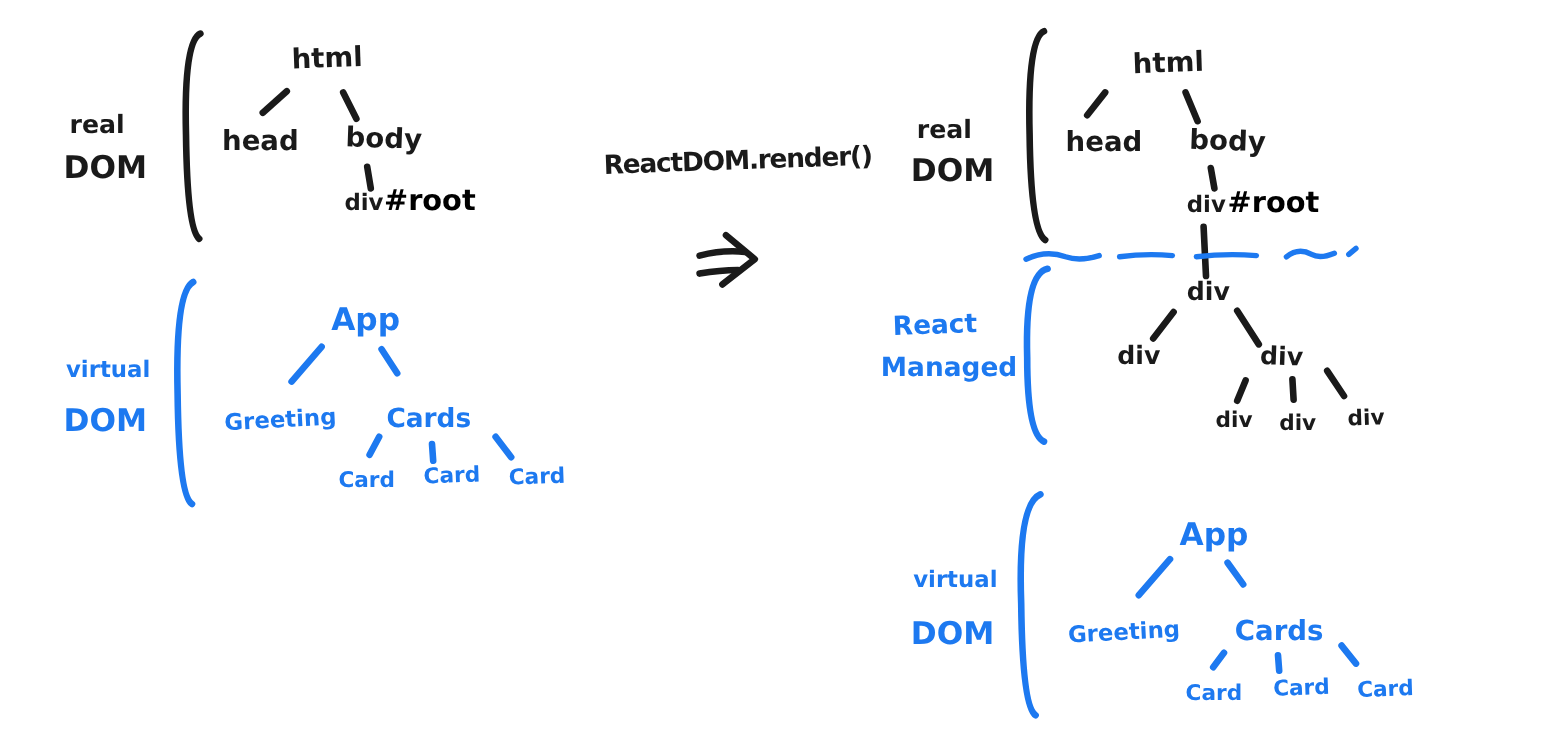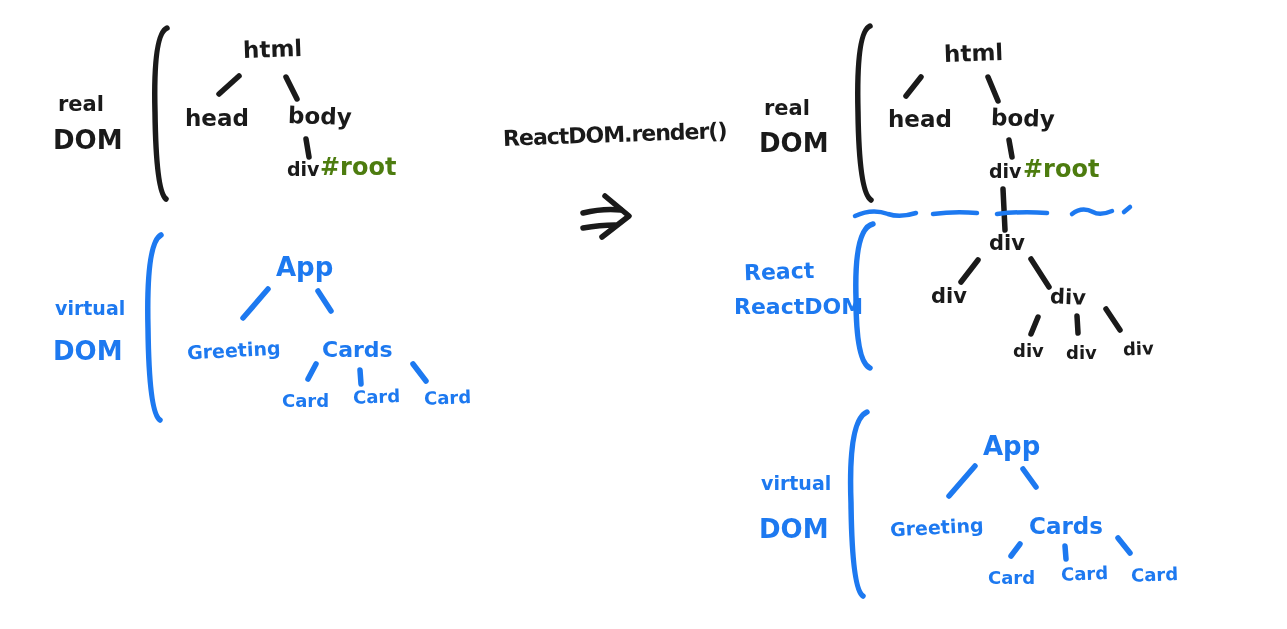--- a/index.html
+++ b/index.html
@@ -13,21 +13,21 @@
   .strokes{position:absolute;left:0;top:0;pointer-events:none;}
   .lbl{
     position:absolute;
     line-height:1;
     font-weight:bold;
     white-space:nowrap;
     letter-spacing:0px;
   }
   .ink{color:#1a1a1a;}
   .blue{color:#1d79f0;}
-  .red{color:#4d7c0f;}
+  .red{color:#000000;}
   .r-m2{transform:rotate(-2deg);}
   .r-m3{transform:rotate(-3deg);}
   .r-p2{transform:rotate(2deg);}
   .code{letter-spacing:-1px;}
   path{fill:none;stroke-linecap:round;stroke-linejoin:round;}
   .s-ink path{stroke:#1a1a1a;stroke-width:5.5;}
   .s-blue path{stroke:#1d79f0;stroke-width:5.5;}
   .s-dash path{stroke:#1d79f0;stroke-width:4.5;}
 </style>
 </head>
@@ -126,21 +126,21 @@
     <span class="lbl ink" style="left:759px;top:130px;font-size:26px">DOM</span>
     <span class="lbl ink r-m2" style="left:944px;top:42px;font-size:23px">html</span>
     <span class="lbl ink" style="left:888px;top:108px;font-size:23px">head</span>
     <span class="lbl ink r-p2" style="left:991px;top:107px;font-size:23px">body</span>
     <span class="lbl ink" style="left:989px;top:162px;font-size:19px">div</span>
     <span class="lbl red" style="left:1023px;top:157px;font-size:24px">#root</span>
   </div>
 
   <div>
     <span class="lbl blue r-m2" style="left:744px;top:261px;font-size:22px">React</span>
-    <span class="lbl blue" style="left:734px;top:296px;font-size:22px">ReactDOM</span>
+    <span class="lbl blue" style="left:734px;top:296px;font-size:22px">Managed</span>
     <span class="lbl ink" style="left:989px;top:233px;font-size:21px">div</span>
     <span class="lbl ink" style="left:931px;top:286px;font-size:21px">div</span>
     <span class="lbl ink r-p2" style="left:1050px;top:287px;font-size:21px">div</span>
     <span class="lbl ink" style="left:1013px;top:342px;font-size:18px">div</span>
     <span class="lbl ink" style="left:1066px;top:344px;font-size:18px">div</span>
     <span class="lbl ink r-m2" style="left:1123px;top:340px;font-size:18px">div</span>
   </div>
 
   <div>
     <span class="lbl blue" style="left:761px;top:474px;font-size:19px">virtual</span>

